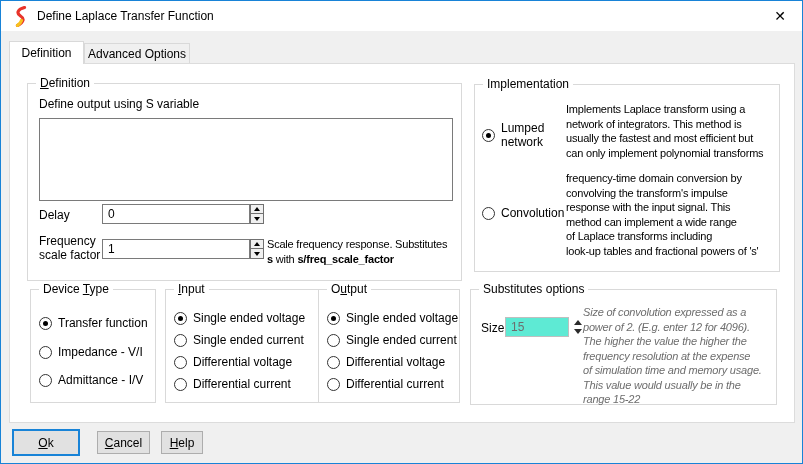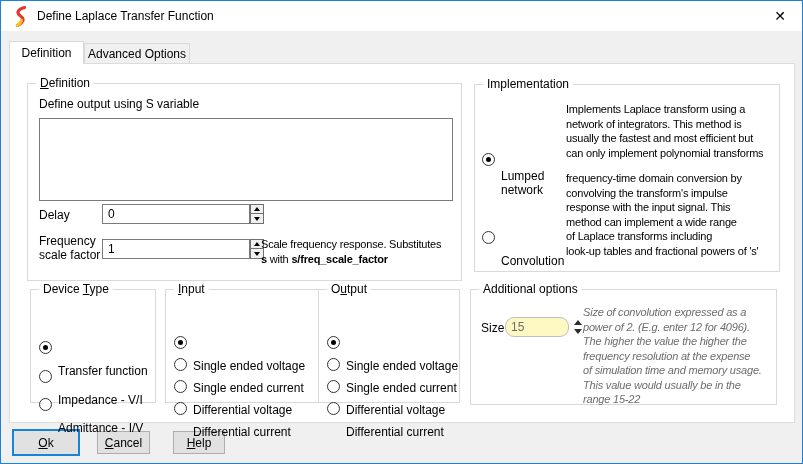--- a/index.html
+++ b/index.html
@@ -25,21 +25,21 @@
     background:#fff;border:1px solid #dcdcdc;z-index:2;}
   
   .grp{position:absolute;box-sizing:border-box;border:1px solid #d9d9d9;background:#fff;}
   .legend{position:absolute;top:-8px;left:8px;background:#fff;padding:0 4px;white-space:nowrap;}
   .u{text-decoration:underline;}
   
   .txtfield{position:absolute;box-sizing:border-box;border:1px solid #7a7a7a;background:#fff;
     font-family:"Liberation Sans",sans-serif;font-size:12px;padding:0 0 0 5px;color:#000;}
   textarea.bigedit{position:absolute;box-sizing:border-box;border:1px solid #7a7a7a;background:#fff;
     resize:none;font-family:"Liberation Sans",sans-serif;font-size:12px;padding:3px;}
-  .txtfield.disabled{background:#fef9c3;border-color:#bfbfbf;color:#6d6d6d;border-radius:9px;}
+  .txtfield.disabled{background:#5eead4;border-color:#bfbfbf;color:#6d6d6d;}
   .lbl{position:absolute;white-space:nowrap;}
   .desc{position:absolute;font-size:11px;letter-spacing:-0.2px;line-height:14.5px;white-space:nowrap;color:#000;}
   .desc.gray{color:#6d6d6d;font-style:italic;}
   .b{font-weight:bold;}
   
   .spinbox{position:absolute;width:14px;height:20px;}
   .spin-half{box-sizing:border-box;width:14px;height:10px;border:1px solid #707070;background:#f0f0f0;
     display:flex;align-items:center;justify-content:center;cursor:pointer;}
   .spin-half+.spin-half{margin-top:0px;border-top:none;}
   .tri-up{width:0;height:0;border-left:3px solid transparent;border-right:3px solid transparent;
@@ -52,21 +52,21 @@
   .tri-up-lg{width:0;height:0;border-left:4px solid transparent;border-right:4px solid transparent;
     border-bottom:5px solid #2b2b2b;}
   .tri-down-lg{width:0;height:0;border-left:4px solid transparent;border-right:4px solid transparent;
     border-top:5px solid #2b2b2b;}
   
   .radio-row{position:absolute;display:flex;align-items:center;gap:6px;cursor:pointer;white-space:nowrap;}
   .radio{position:relative;width:13px;height:13px;box-sizing:border-box;border:1px solid #333;
     border-radius:50%;background:#fff;flex:0 0 auto;}
   .radio.checked::after{content:"";position:absolute;left:3px;top:3px;width:5px;height:5px;
     border-radius:50%;background:#000;}
-  .radio-label{line-height:14px;margin-top:48px;}
+  .radio-label{line-height:14px;}
   .radio-label.two{white-space:normal;width:62px;line-height:14px;}
   
   .btn{position:absolute;box-sizing:border-box;background:#e1e1e1;border:1px solid #adadad;
     text-align:center;font-size:12px;cursor:pointer;display:flex;align-items:center;justify-content:center;}
   .btn-default{border:2px solid #1883d7;}
 </style>
 </head>
 <body>
 
 <div class="dialog">
@@ -107,21 +107,21 @@
       </div>
       <input class="txtfield" style="left: 74px; top: 155px; width: 148px; height: 20px;" value="1">
       <div class="spinbox" style="left:222px;top:155px;">
         <div class="spin-half">
             <span class="tri-up"></span>
           </div>
         <div class="spin-half">
             <span class="tri-down"></span>
           </div>
       </div>
-      <div class="desc" style="left:233px;top:153px;">
+      <div class="desc" style="left:239px;top:153px;">
         <div>Scale frequency response. Substitutes</div>
         <div><span class="b">s</span><span> with </span><span class="b">s/freq_scale_factor</span></div>
       </div>
     </div>
 
     <div class="grp" style="left:464px;top:20px;width:306px;height:188px;">
       <span class="legend">Implementation</span>
 
       <div class="radio-row" style="left:7px;top:36px;">
         <span class="radio checked"></span>
@@ -198,21 +198,21 @@
         <span class="radio"></span>
         <span class="radio-label">Differential voltage</span>
       </div>
       <div class="radio-row" style="left:8px;top:87px;">
         <span class="radio"></span>
         <span class="radio-label">Differential current</span>
       </div>
     </div>
 
     <div class="grp" style="left:460px;top:225px;width:307px;height:116px;">
-      <span class="legend">Additional options</span>
+      <span class="legend">Substitutes options</span>
       <span class="lbl" style="left:10px;top:31px;text-align:center;">Size</span>
       <input class="txtfield disabled" style="left: 34px; top: 27px; width: 64px; height: 20px;" disabled="" value="15">
       <div class="spinbare" style="left:102px;top:28px;">
         <span class="tri-up-lg"></span>
         <span class="tri-down-lg"></span>
       </div>
       <div class="desc gray" style="left:112px;top:15px;">
         <div>Size of convolution expressed as a</div>
         <div>power of 2. (E.g. enter 12 for 4096).</div>
         <div>The higher the value the higher the</div>
@@ -224,17 +224,17 @@
     </div>
 
   </div>
 
   <div class="btn btn-default" style="left:11px;top:428px;width:68px;height:27px;">
     <span><span class="u">O</span><span>k</span></span>
   </div>
   <div class="btn" style="left:96px;top:430px;width:53px;height:23px;">
     <span><span class="u">C</span><span>ancel</span></span>
   </div>
-  <div class="btn" style="left:172px;top:430px;width:52px;height:23px;">
+  <div class="btn" style="left:160px;top:430px;width:42px;height:23px;">
     <span><span class="u">H</span><span>elp</span></span>
   </div>
 
 </div>
 
 </body></html>

